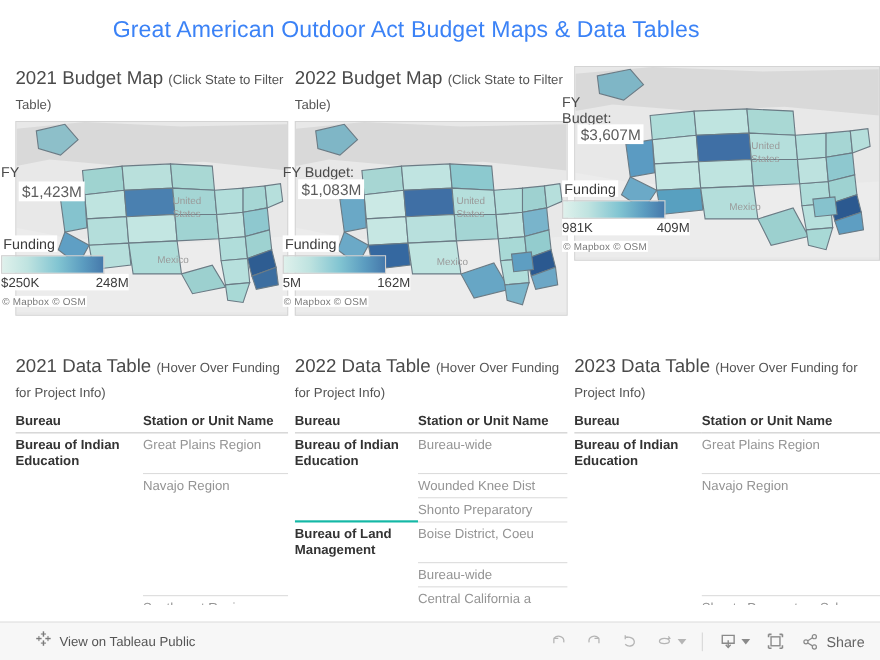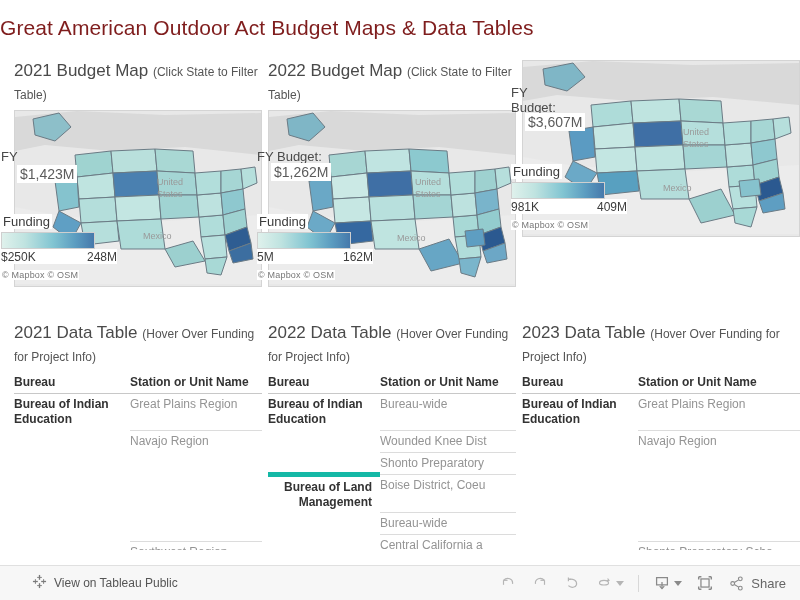--- a/index.html
+++ b/index.html
@@ -7,22 +7,22 @@
     width: 800px; height: 600px;
     background: #ffffff;
     font-family: "Liberation Sans", sans-serif;
     overflow: hidden;
   }
   #app { position: relative; width: 800px; height: 600px; background:#fff; }
 
   
   .dash-title {
     position:absolute; left:0; top:16px; width:636px;
-    text-align:left;
-    font-size:21px; font-weight:400; color:#7f1d1d;
+    text-align:right;
+    font-size:21px; font-weight:400; color:#3b82f6;
     letter-spacing:.1px; white-space:nowrap;
   }
 
   
   .col { position:absolute; top:60px; }
   .col-0 { left:14px;  width:248px; }
   .col-1 { left:268px; width:248px; }
   .col-2 { left:522px; width:278px; }
 
   .panel-title {
@@ -95,21 +95,21 @@
     white-space:nowrap; overflow:hidden;
   }
   .tbl td {
     font-size:12px; color:#333; vertical-align:top;
     padding:3px 0 3px 0; line-height:15px;
   }
   .tbl td.bureau { font-weight:700; color:#333; padding-right:8px; }
   .tbl td.station {
     color:#949494; white-space:nowrap; overflow:hidden;margin-left:12px;
   }
-  .tbl tr.sep-bureau td.bureau { border-top:5px solid #14b8a6;text-align:right; }
+  .tbl tr.sep-bureau td.bureau { border-top:2px solid #14b8a6; }
   .tbl td.station.ruled { border-top:1px solid #dcdcdc; }
   .col-0 .tbl col.c1, .col-2 .tbl col.c1 { width:116px; }
   .col-1 .tbl col.c1 { width:112px; }
 
   .tbl-clip { overflow:hidden; height:178px; }
 
   
   .toolbar {
     position:absolute; left:0; bottom:0; width:800px; height:34px;
     background:#f7f7f7; border-top:1px solid #e0e0e0;
@@ -236,21 +236,21 @@
             <path d="M190 148 L212 146 L206 166 L192 162 Z" fill="#7ab5cb"></path>
             <path d="M226 58 L240 56 L242 72 L228 78 Z" fill="#b6dfdc"></path>
             <path d="M196 120 L214 118 L216 134 L198 136 Z" fill="#5e9ec2"></path>
           </g>
           <text x="146" y="74" font-family="Liberation Sans, sans-serif" font-size="9" fill="#9a9a9a">United</text>
           <text x="146" y="86" font-family="Liberation Sans, sans-serif" font-size="9" fill="#9a9a9a">States</text>
           <text x="128" y="130" font-family="Liberation Sans, sans-serif" font-size="9" fill="#9a9a9a">Mexico</text>
         </svg>
       </div>
       <div class="fy-label" style="left:-12px; top:38px;">FY Budget:</div>
-      <div class="fy-value" style="left:2px; top:52px;">$1,262M</div>
+      <div class="fy-value" style="left:2px; top:52px;">$1,083M</div>
       <div class="legend">
         <div class="legend-title">Funding</div>
         <div class="legend-bar"></div>
         <div class="legend-ticks">
           <span>5M</span>
           <span>162M</span>
         </div>
         <div class="attrib">© Mapbox  © OSM</div>
       </div>
     </div>

